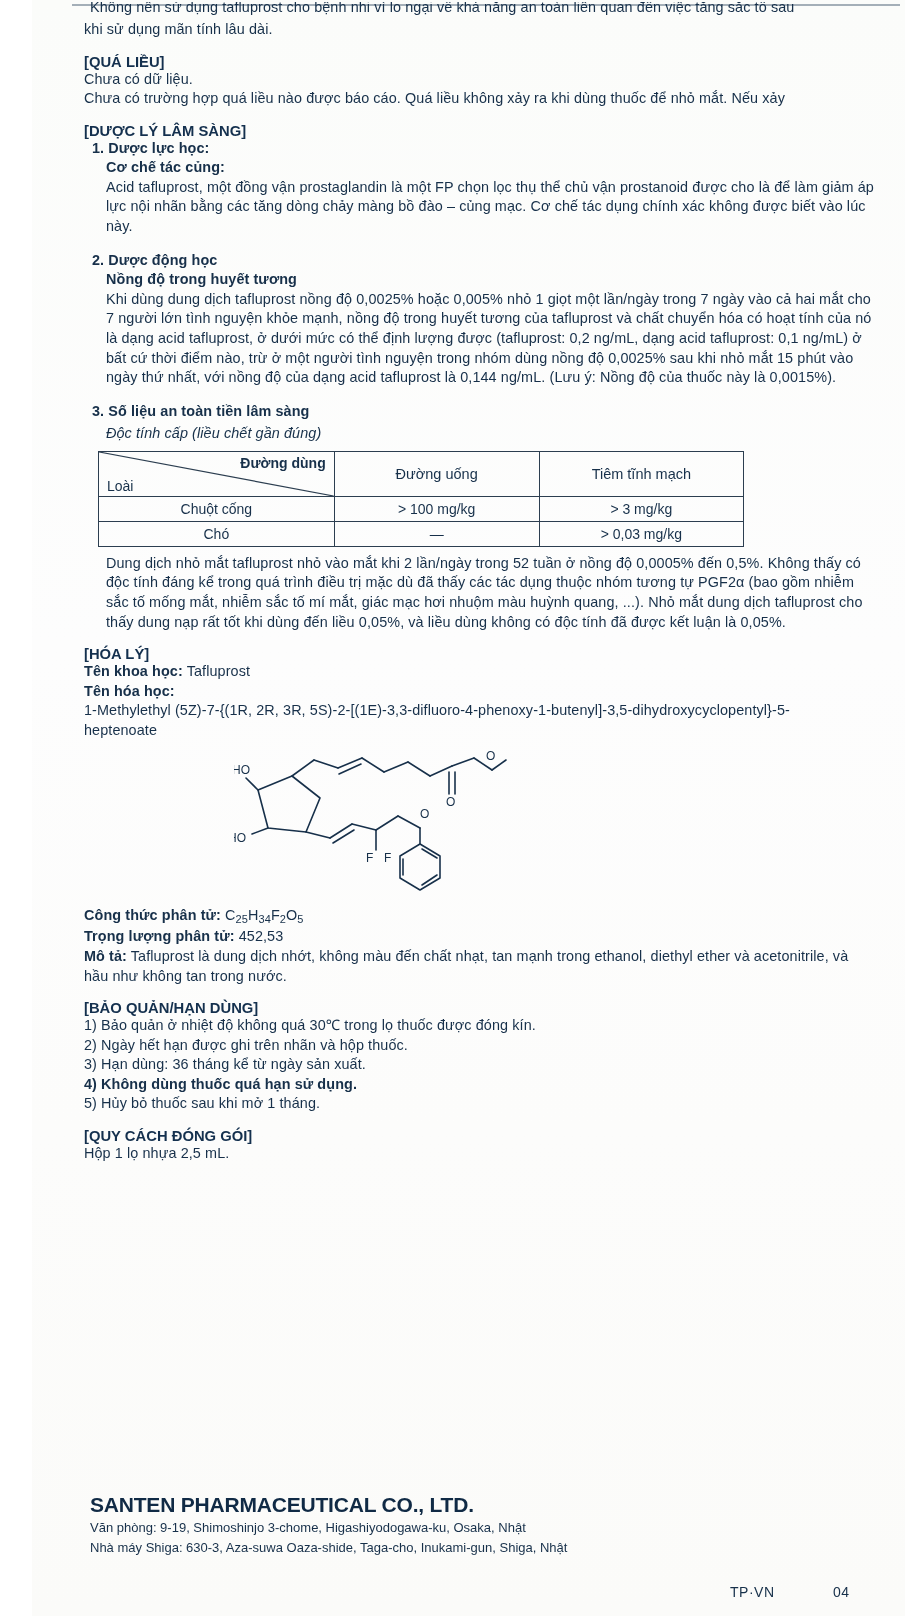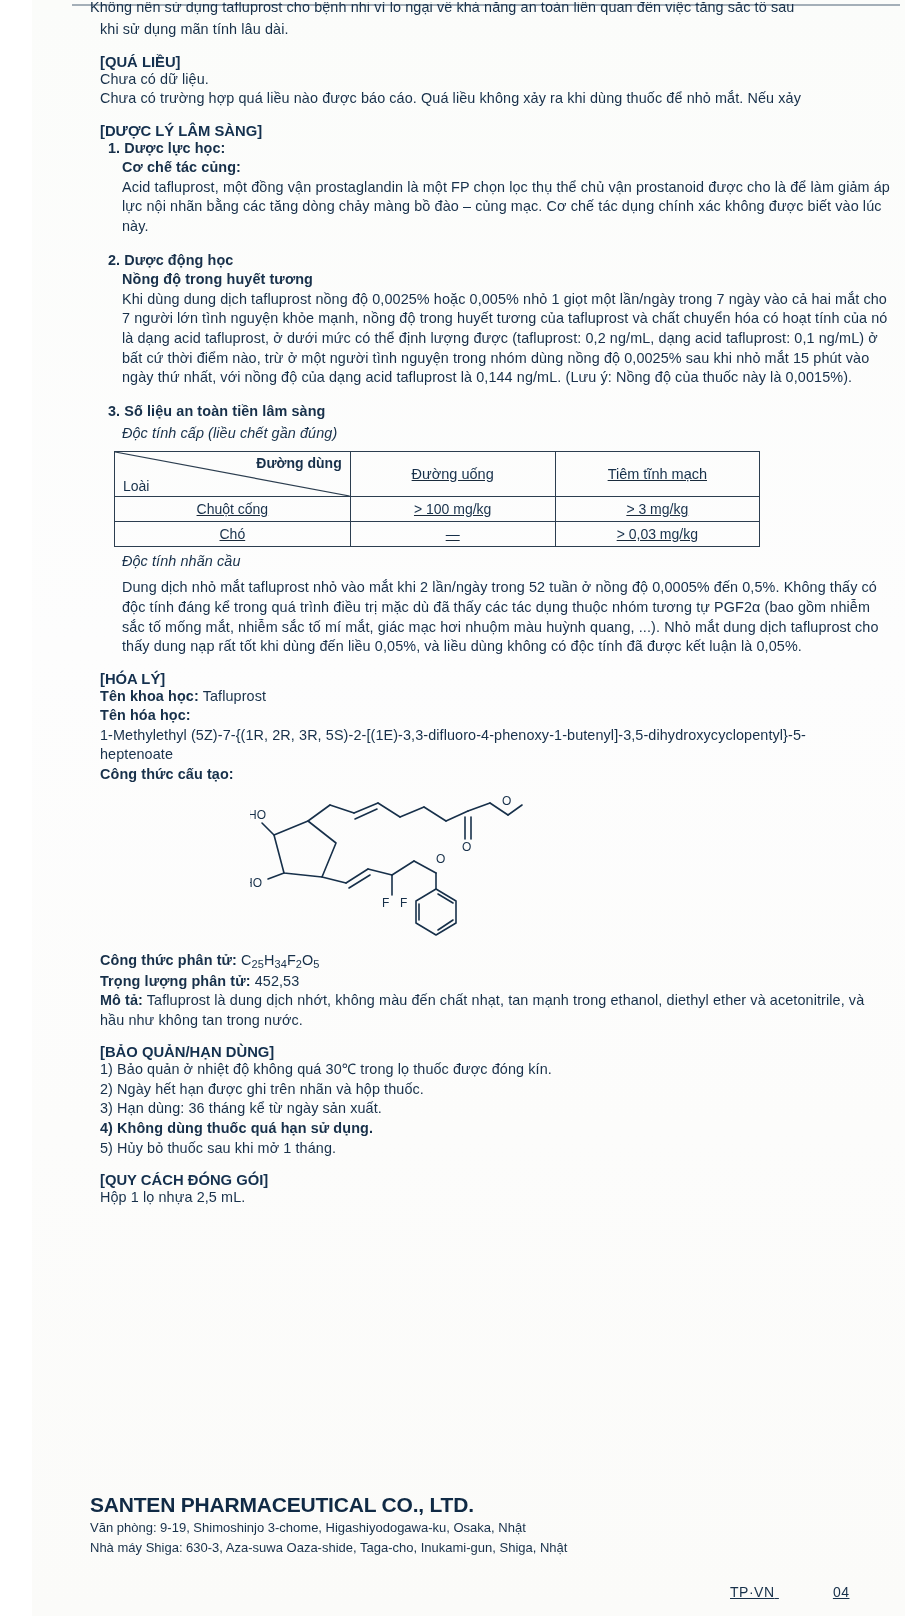--- a/index.html
+++ b/index.html
@@ -26,21 +26,21 @@
   
   .page::before {
     content: "";
     position: absolute;
     inset: 0;
     background: linear-gradient(180deg, #fbfcfa 0%, #fdfdfd 40%, #fbfbf9 100%);
     pointer-events: none;
   }
   .content {
     position: absolute;
-    left: 68px;
+    left: 52px;
     top: 0;
     width: 790px;
   }
   .txt {
     font-size: 14.4px;
     line-height: 1.36;
     color: #17304a;
     letter-spacing: 0.1px;
   }
   .bold { font-weight: bold; }
@@ -71,21 +71,20 @@
     overflow: hidden;
   }
   .clip-top .txt { margin-top: -4px; }
 
   
   table.tox {
     border-collapse: collapse;
     width: 646px;
     margin-left: 14px;
     font-size: 14px;
-    text-decoration: underline;
   }
   table.tox td {
     border: 1px solid #2c3e50;
     padding: 4px 6px;
     text-align: center;
     color: #17304a;
   }
   td.hdr-diag {
     position: relative;
     height: 36px;
@@ -148,21 +147,20 @@
     line-height: 1.35;
     margin-top: 2px;
   }
   .code-row {
     position: absolute;
     left: 640px;
     top: 92px;
     font-size: 14px;
     color: #17304a;
     letter-spacing: .5px;
-    text-decoration: underline;
   }
   .code-row .num { margin-left: 54px; }
   sub { font-size: 10px; }
   .sub-form sub { font-size: 11px; vertical-align: -3px; }
 </style>
 </head>
 <body>
 
 <div class="page">
 
@@ -223,37 +221,35 @@
         <td>&gt; 3 mg/kg</td>
       </tr>
       <tr>
         <td>Chó</td>
         <td>—</td>
         <td>&gt; 0,03 mg/kg</td>
       </tr>
     </tbody>
       </table>
 
-    <div class="txt italic" style="margin-left:22px;margin-top:5px;">Độc tính nhãn cầu</div>
 
     <div class="gap-s"></div>
 
     <div class="txt" style="margin-left:22px;">Dung dịch nhỏ mắt tafluprost nhỏ vào mắt khi 2 lần/ngày trong 52 tuần ở nồng độ 0,0005% đến 0,5%. Không thấy có độc tính đáng kể trong quá trình điều trị mặc dù đã thấy các tác dụng thuộc nhóm tương tự PGF2α (bao gồm nhiễm sắc tố mống mắt, nhiễm sắc tố mí mắt, giác mạc hơi nhuộm màu huỳnh quang, ...). Nhỏ mắt dung dịch tafluprost cho thấy dung nạp rất tốt khi dùng đến liều 0,05%, và liều dùng không có độc tính đã được kết luận là 0,05%.</div>
 
     <div class="gap-m"></div>
 
     <div class="head">[HÓA LÝ]</div>
     <div class="txt">
       <span class="bold">Tên khoa học:</span>
       <span>Tafluprost</span>
     </div>
     <div class="txt bold">Tên hóa học:</div>
     <div class="txt">1-Methylethyl (5Z)-7-{(1R, 2R, 3R, 5S)-2-[(1E)-3,3-difluoro-4-phenoxy-1-butenyl]-3,5-dihydroxycyclopentyl}-5-</div>
     <div class="txt">heptenoate</div>
-    <div class="txt bold">Công thức cấu tạo:</div>
 
     <div class="struct">
       <svg viewBox="0 0 330 160" width="330" height="160">
         <g stroke="#17304a" stroke-width="1.6" fill="none" stroke-linecap="round" stroke-linejoin="round">
 
           <polygon points="24,44 58,30 86,52 72,86 34,82" stroke="#17304a" stroke-width="1.6" fill="none"></polygon>
 
           <line x1="24" y1="44" x2="12" y2="32"></line>
           <line x1="34" y1="82" x2="18" y2="88"></line>
 

